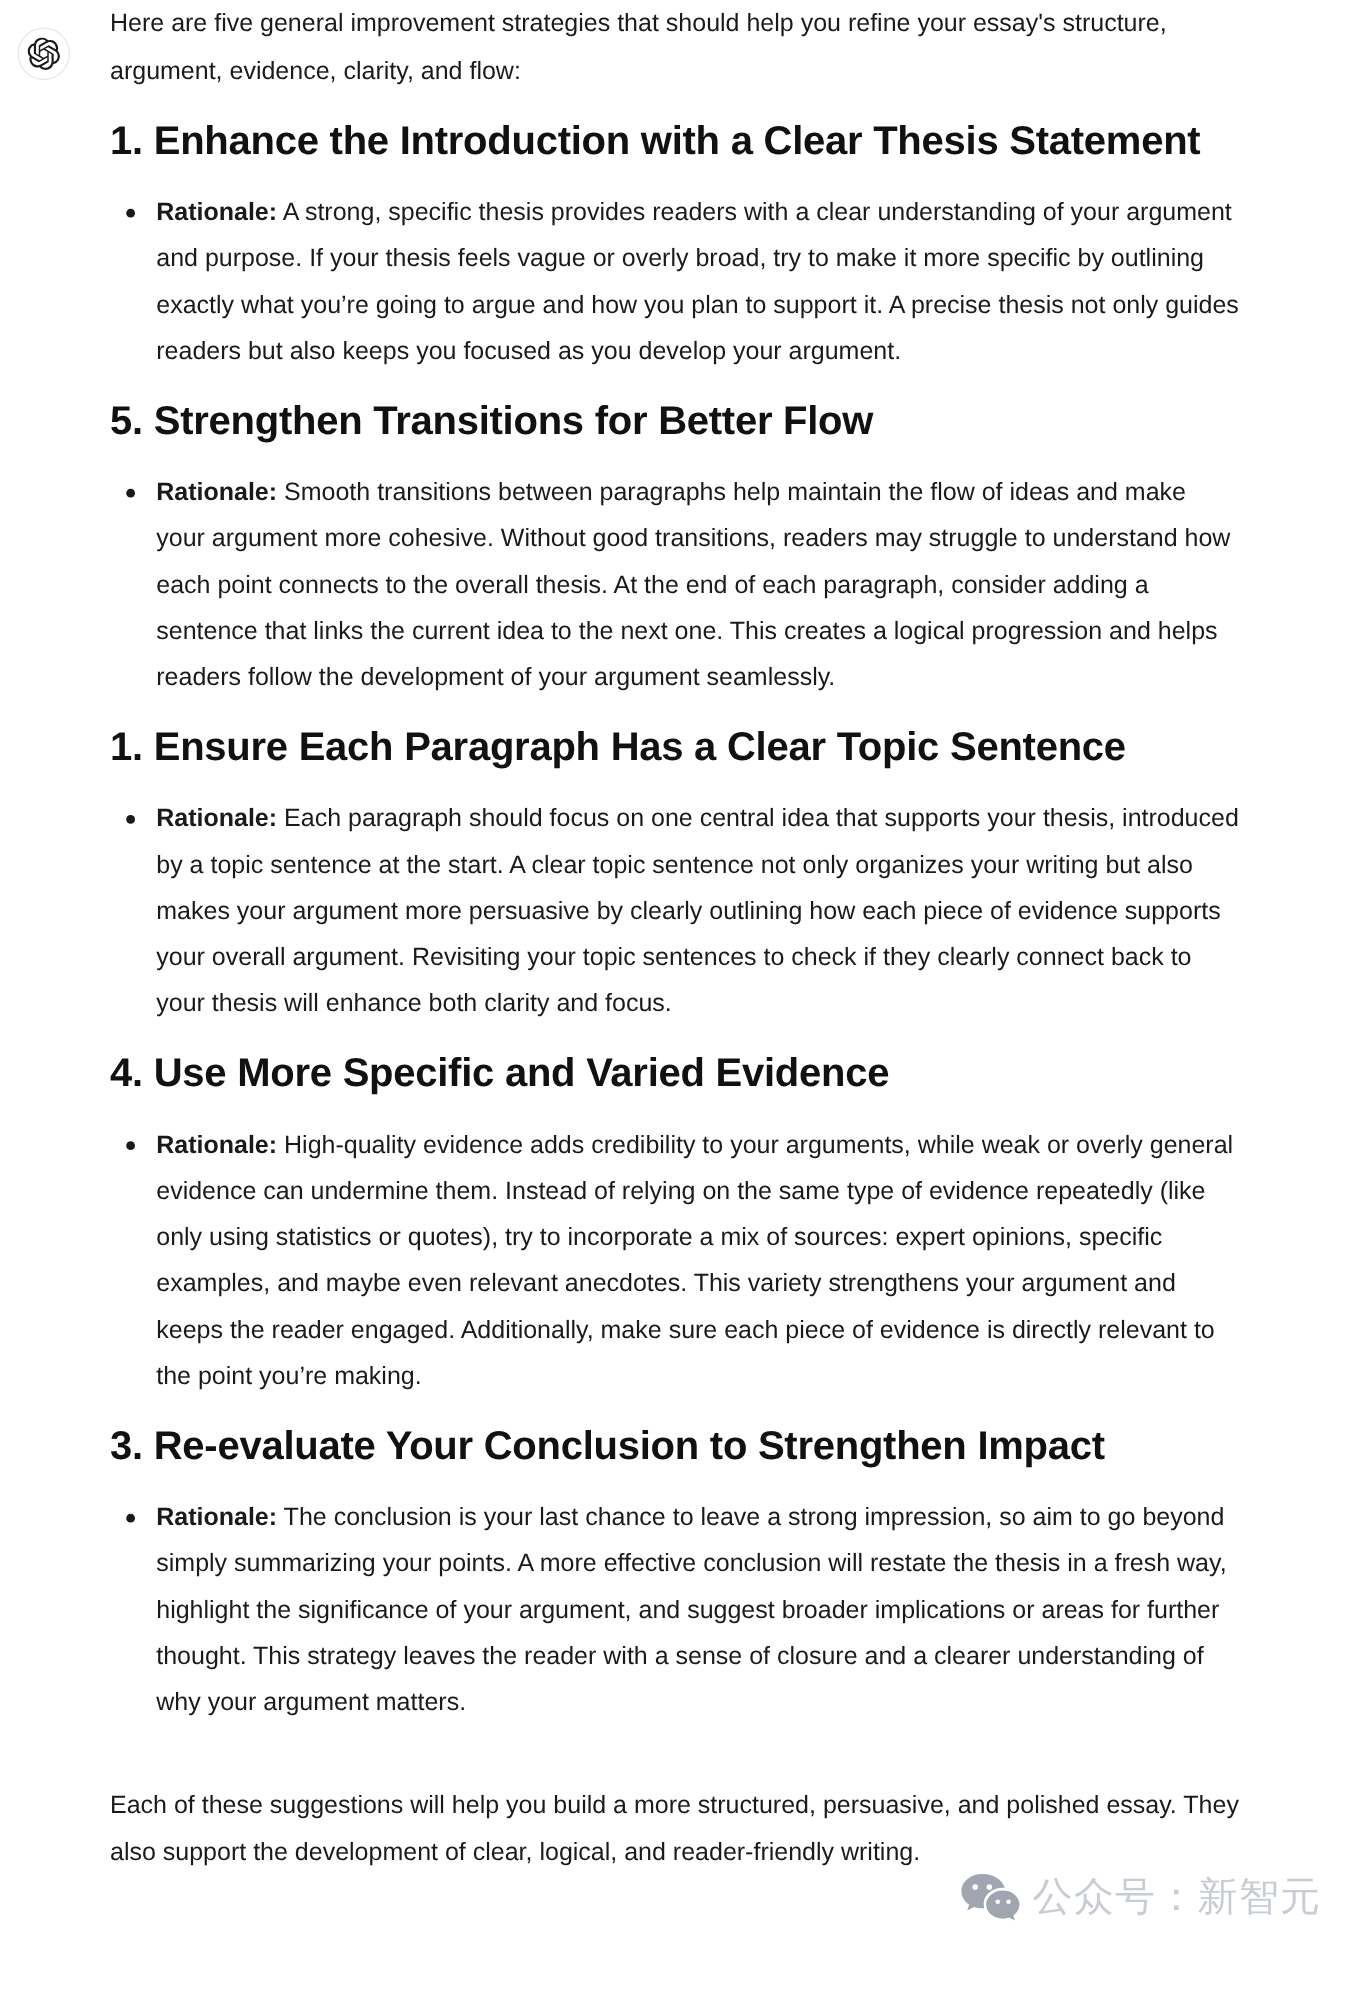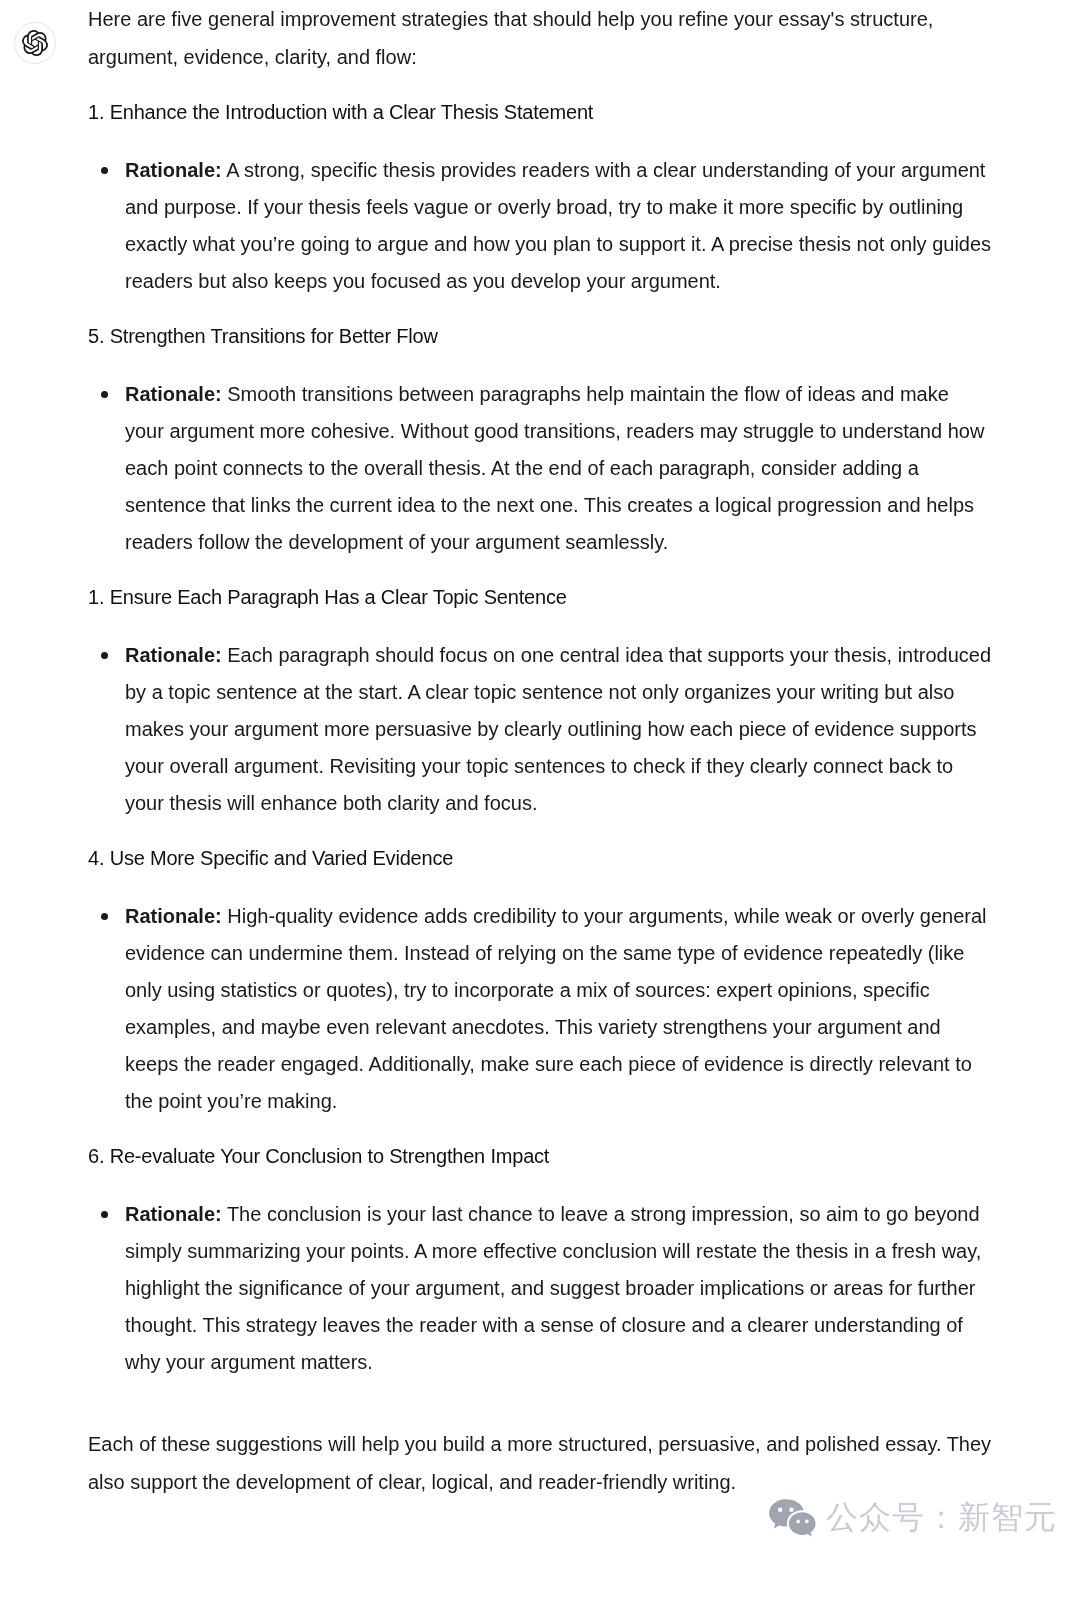--- a/index.html
+++ b/index.html
@@ -36,23 +36,23 @@
     margin-left:88px;
     width:905px;
   }
   p.intro{
     margin:0;
     font-size:20px;
     line-height:38px;
   }
   h2.section-heading{
     margin:20px 0 24px 0;
-    font-size:20px;
+    font-size:32px;
     line-height:32px;
-    font-weight:400;
+    font-weight:700;
     color:var(--heading);
     letter-spacing:-0.2px;
   }
   ul.bullets{
     margin:0; padding:0; list-style:none;
   }
   ul.bullets li{
     position:relative;
     padding-left:37px;
     font-size:20px;
@@ -142,21 +142,21 @@
     </section>
 
     <section>
       <h2 class="section-heading">4. Use More Specific and Varied Evidence</h2>
       <ul class="bullets">
         <li><span class="lead">Rationale:</span> <span>High-quality evidence adds credibility to your arguments, while weak or overly general evidence can undermine them. Instead of relying on the same type of evidence repeatedly (like only using statistics or quotes), try to incorporate a mix of sources: expert opinions, specific examples, and maybe even relevant anecdotes. This variety strengthens your argument and keeps the reader engaged. Additionally, make sure each piece of evidence is directly relevant to the point you’re making.</span></li>
       </ul>
     </section>
 
     <section>
-      <h2 class="section-heading">6. Re-evaluate Your Conclusion to Strengthen Impact</h2>
+      <h2 class="section-heading">3. Re-evaluate Your Conclusion to Strengthen Impact</h2>
       <ul class="bullets">
         <li><span class="lead">Rationale:</span> <span>The conclusion is your last chance to leave a strong impression, so aim to go beyond simply summarizing your points. A more effective conclusion will restate the thesis in a fresh way, highlight the significance of your argument, and suggest broader implications or areas for further thought. This strategy leaves the reader with a sense of closure and a clearer understanding of why your argument matters.</span></li>
       </ul>
     </section>
 
     <p class="closing">Each of these suggestions will help you build a more structured, persuasive, and polished essay. They also support the development of clear, logical, and reader-friendly writing.</p>
   </div>
 
 </div>
 

